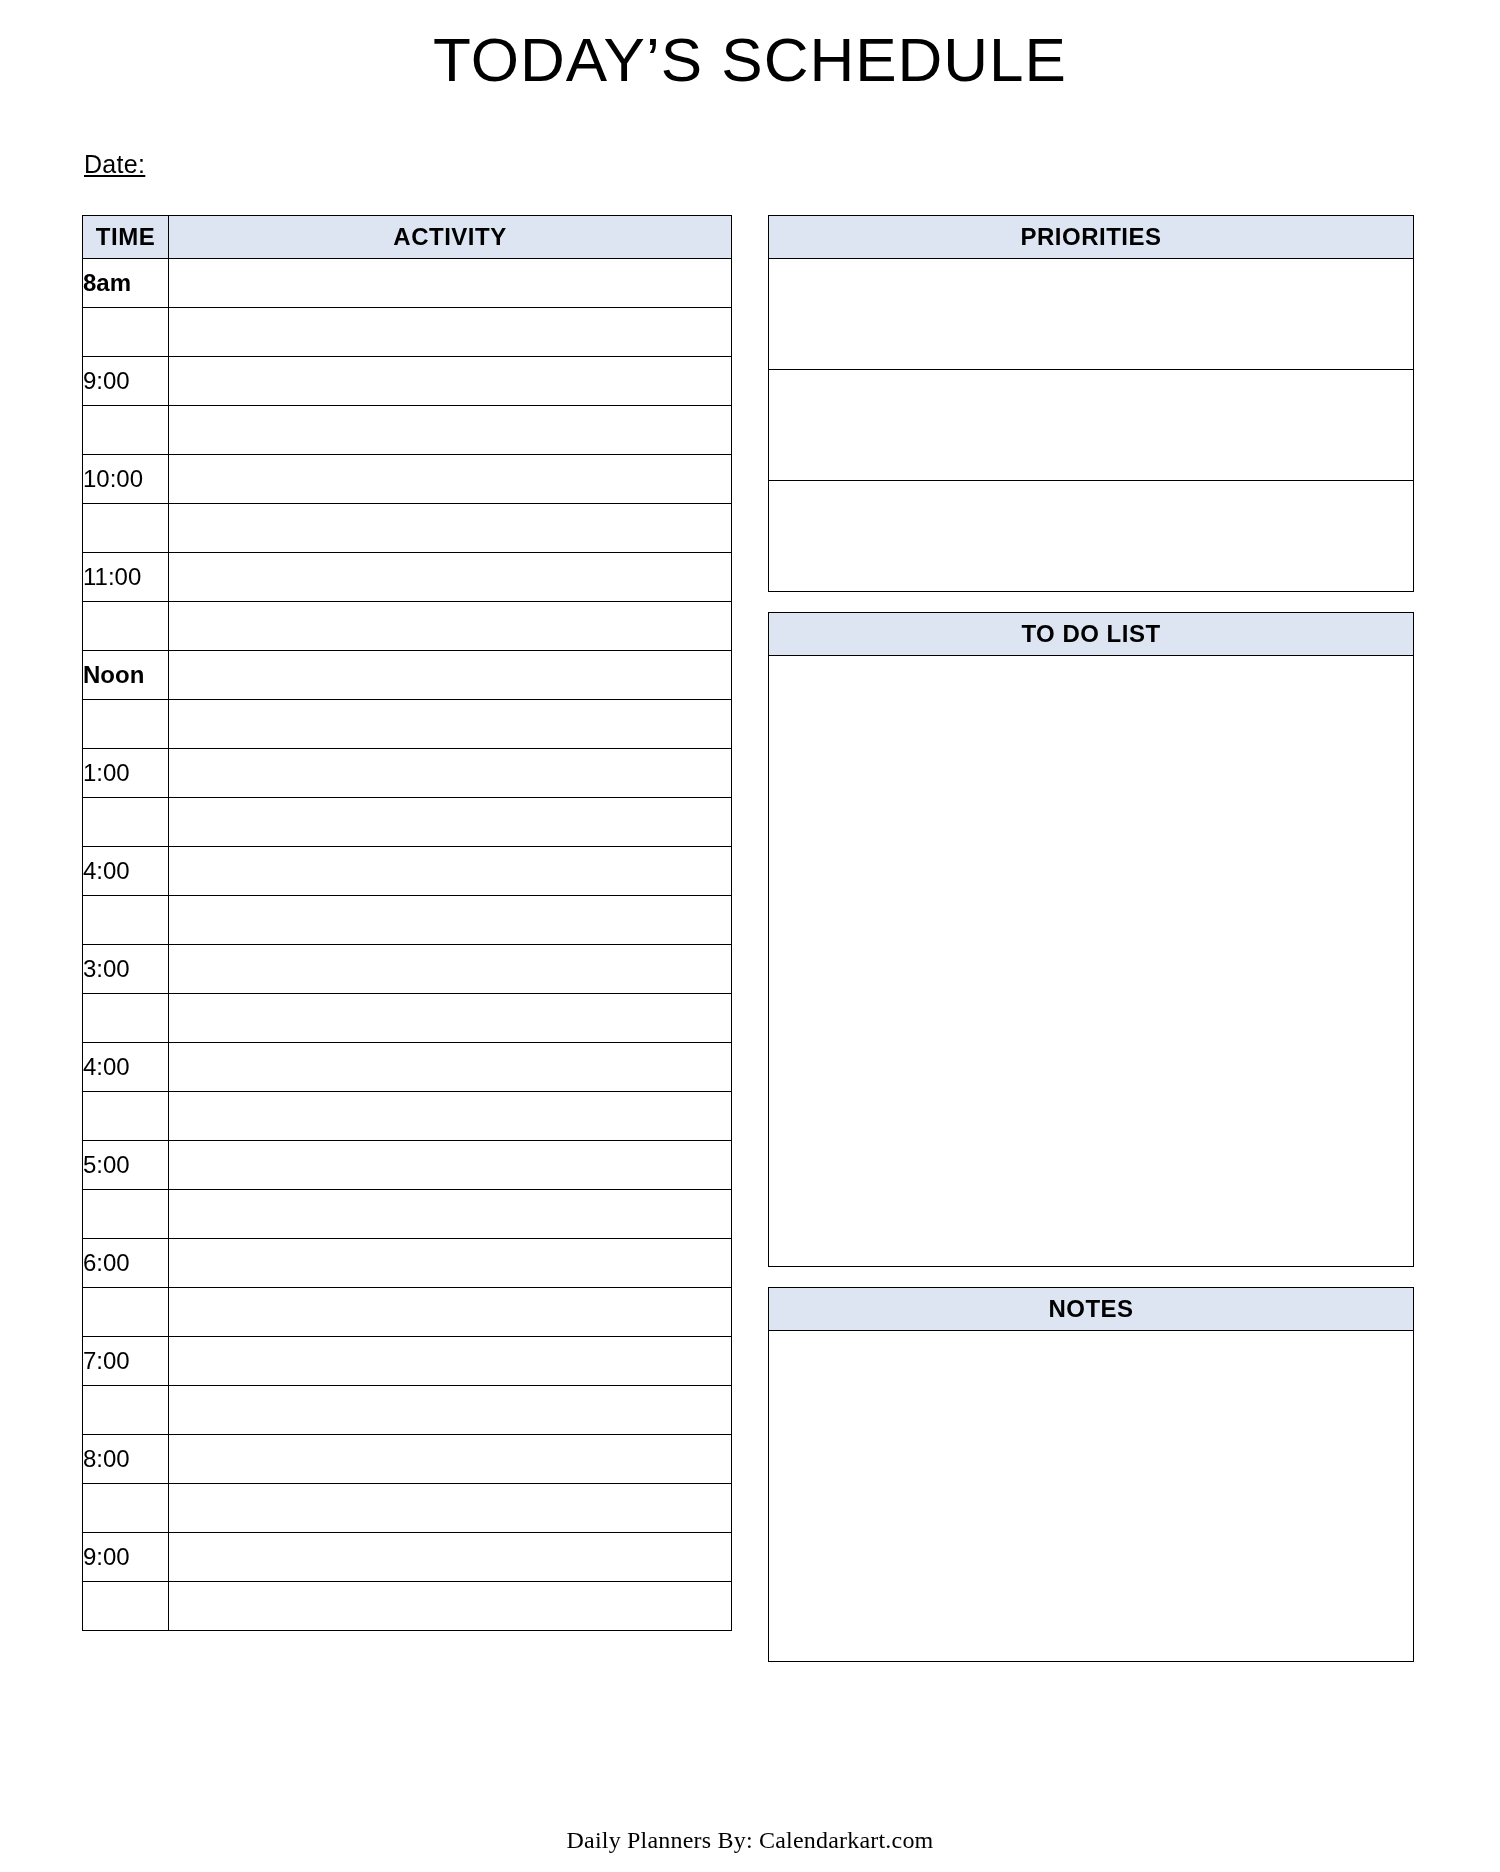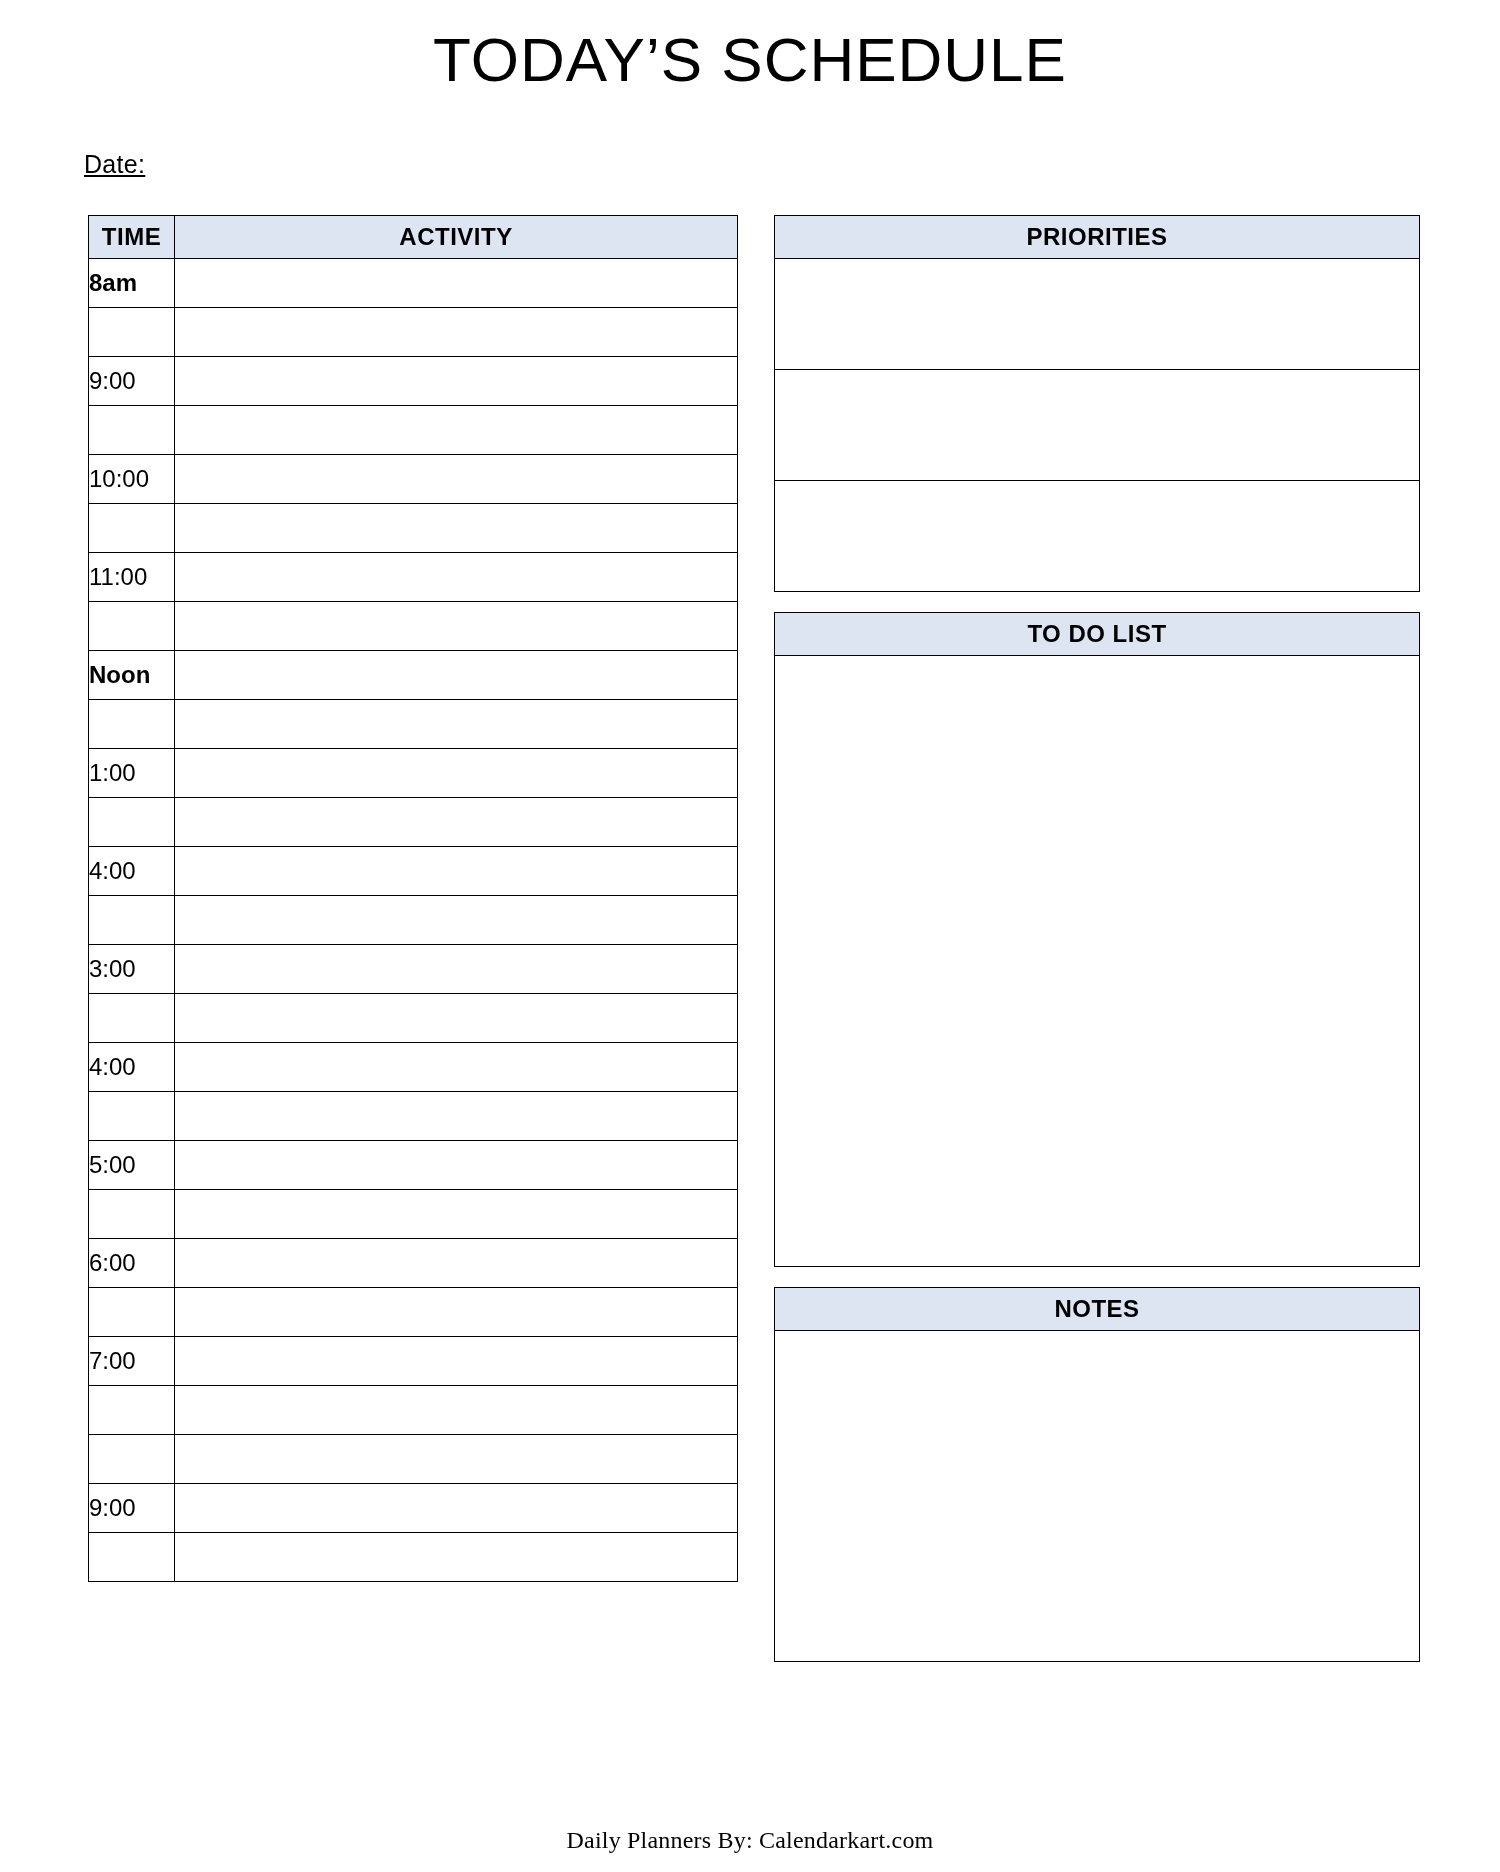--- a/index.html
+++ b/index.html
@@ -41,21 +41,21 @@
     left: 84px;
     top: 150px;
     font-size: 25px;
     letter-spacing: 0.3px;
     text-decoration: underline;
   }
 
   
   .content {
     position: absolute;
-    left: 88px;
+    left: 82px;
     top: 215px;
     width: 1332px;
   }
 
   .columns {
     display: flex;
     gap: 36px;
     align-items: flex-start;
   }
 
@@ -245,20 +245,24 @@
               </tr>
               <tr>
                 <td class="time">7:00</td>
                 <td class="act"></td>
               </tr>
               <tr>
                 <td class="time"></td>
                 <td class="act"></td>
               </tr>
               <tr>
+                <td class="time">8:00</td>
+                <td class="act"></td>
+              </tr>
+              <tr>
                 <td class="time"></td>
                 <td class="act"></td>
               </tr>
               <tr>
                 <td class="time">9:00</td>
                 <td class="act"></td>
               </tr>
               <tr>
                 <td class="time"></td>
                 <td class="act"></td>

